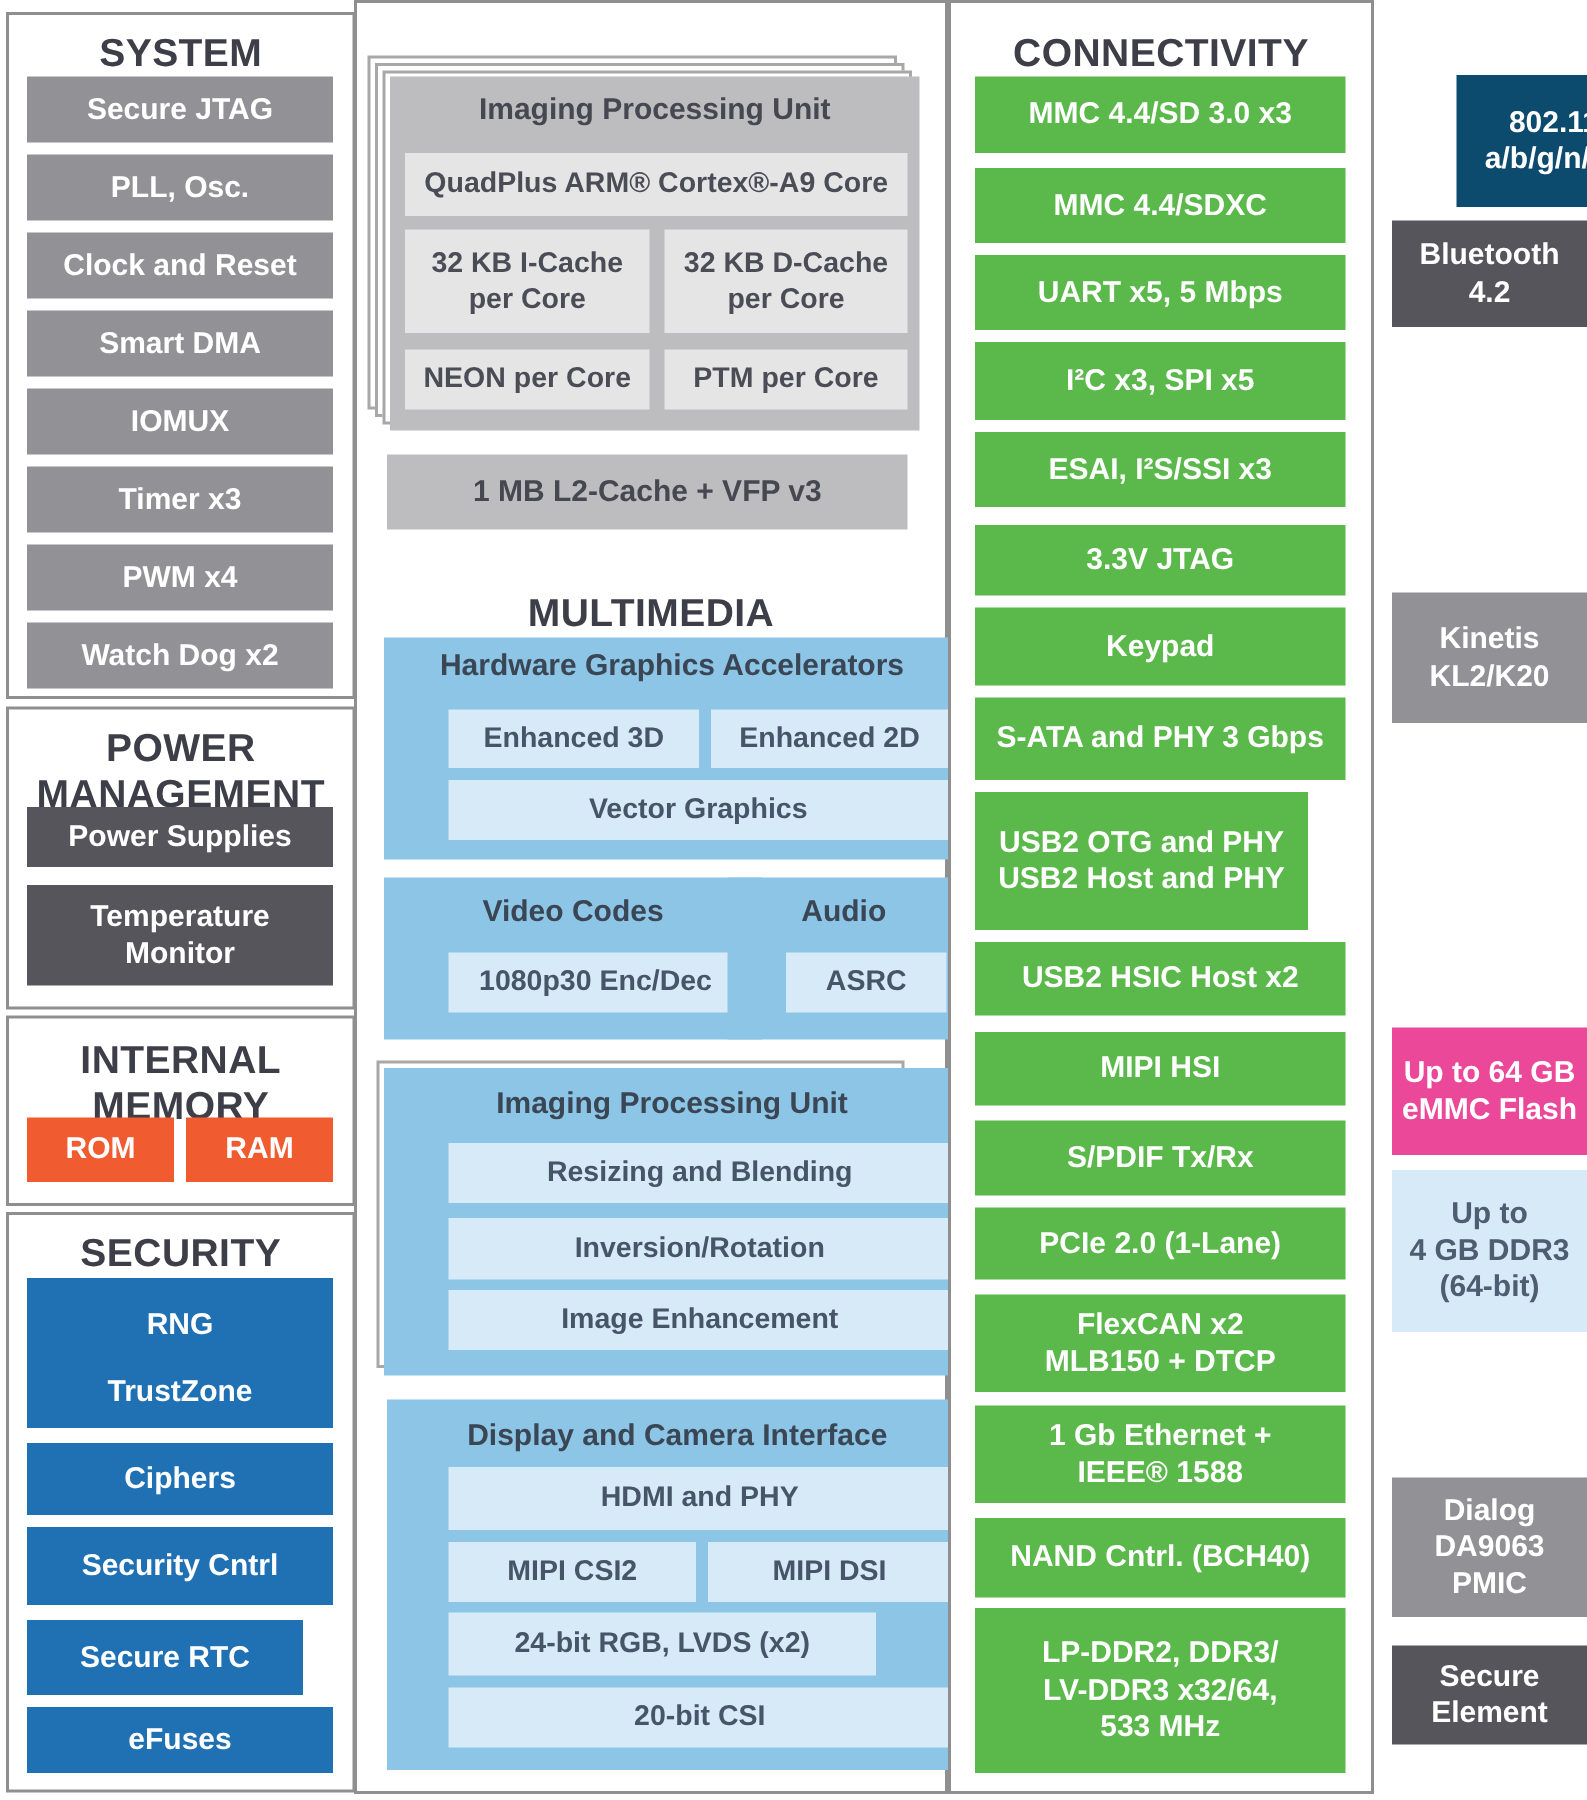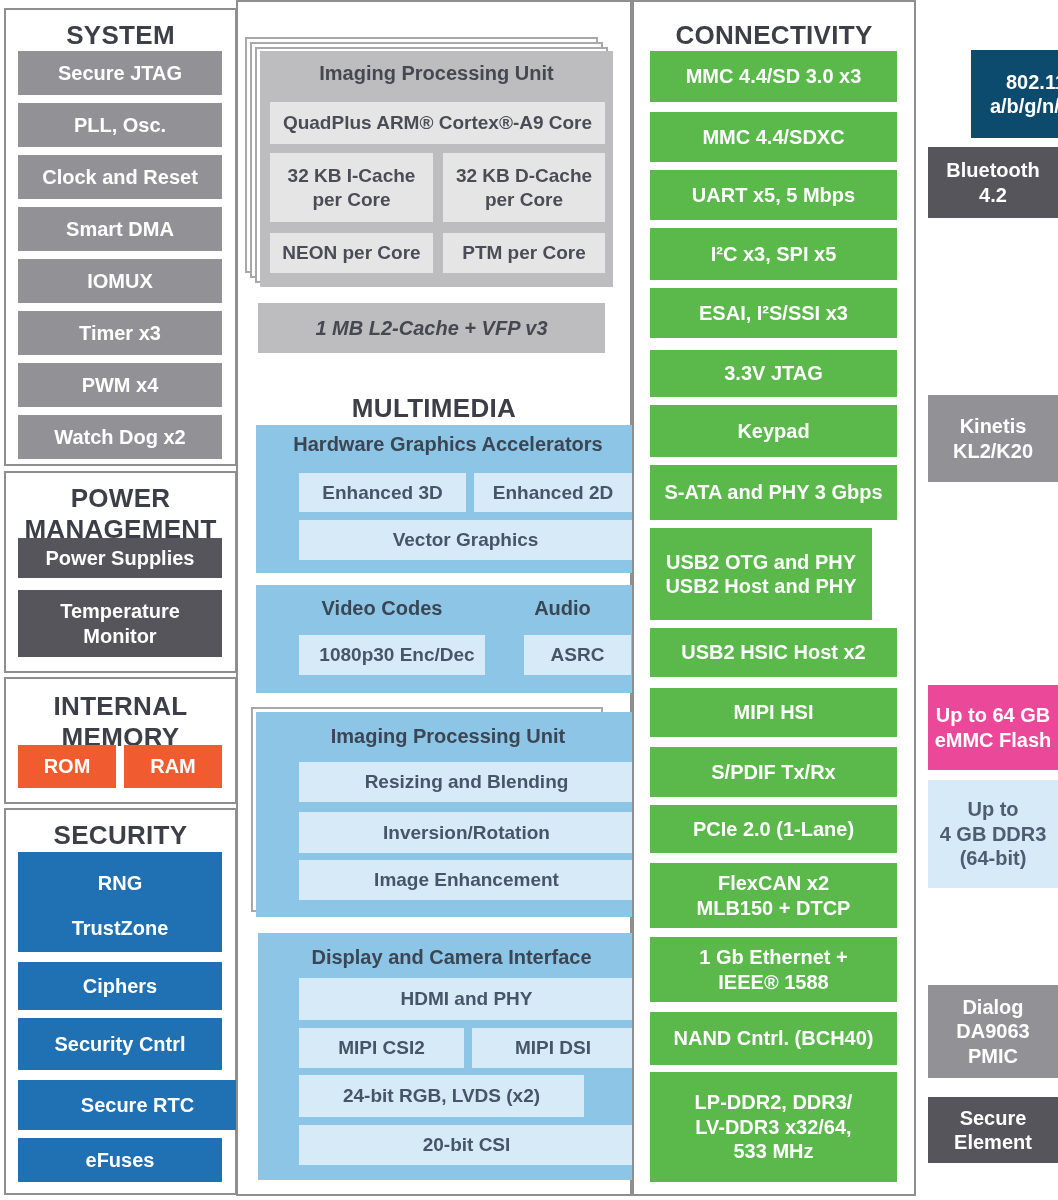--- a/index.html
+++ b/index.html
@@ -22,21 +22,21 @@
   .dgray {background:#55555b;}
   .orange{background:#f05b30;}
   .blue  {background:#2070b4;}
   .green {background:#5bb84b;}
   .mblue {background:#ec4899;}
   .lblue {background:#d7eaf7;color:#4d5d72;}
   .layer{position:absolute;background:#ffffff;border:2px solid #a8a8a8;box-sizing:border-box;}
   .cpu-main{position:absolute;background:#bdbdbf;}
   .cpu-title{position:absolute;left:0;right:0;top:11px;text-align:center;color:#474751;font-size:20px;}
   .cpu-inner{background:#e5e5e6;color:#4c4c57;font-size:19px;}
-  .l2{background:#bdbdbf;color:#474751;font-size:20px;font-style:italic;}
+  .l2{background:#bdbdbf;color:#474751;font-size:20px;}
   .mm{position:absolute;background:#8cc5e6;padding-left:32px;}
   .mm-title{position:absolute;left:0;right:0;top:10px;text-align:center;color:#3b4654;font-size:20px;}
   .mm-inner{background:#d7eaf7;color:#465568;font-size:19px;margin-left:31px;}
 </style>
 </head>
 <body>
 
 <div class="stage">
 
   <section class="panel" style="left:4px;top:8px;width:233px;height:458px">
@@ -65,21 +65,21 @@
     <div class="blk orange" style="left:12px;top:66px;width:98px;height:43px">ROM</div>
     <div class="blk orange" style="left:118px;top:66px;width:98px;height:43px">RAM</div>
   </section>
 
   <section class="panel" style="left:4px;top:808px;width:233px;height:387px">
     <h2 class="ptitle" style="top:10px">SECURITY</h2>
     <div class="blk blue" style="left:12px;top:42px;width:204px;height:62px">RNG</div>
     <div class="blk blue" style="left:12px;top:94px;width:204px;height:48px">TrustZone</div>
     <div class="blk blue" style="left:12px;top:152px;width:204px;height:48px">Ciphers</div>
     <div class="blk blue" style="left:12px;top:208px;width:204px;height:52px">Security Cntrl</div>
-    <div class="blk blue" style="left:12px;top:270px;width:239px;height:50px">Secure RTC</div>
+    <div class="blk blue" style="left:12px;top:270px;width:184px;height:50px">Secure RTC</div>
     <div class="blk blue" style="left:12px;top:328px;width:204px;height:44px">eFuses</div>
   </section>
 
   <section class="panel" style="left:236px;top:0;width:396px;height:1196px">
 
     <div class="layer" style="left:7px;top:35px;width:353px;height:236px"></div>
     <div class="layer" style="left:12px;top:40px;width:353px;height:236px"></div>
     <div class="layer" style="left:17px;top:45px;width:353px;height:236px"></div>
     <div class="cpu-main" style="left:22px;top:49px;width:353px;height:236px">
       <div class="cpu-title">Imaging Processing Unit</div>

